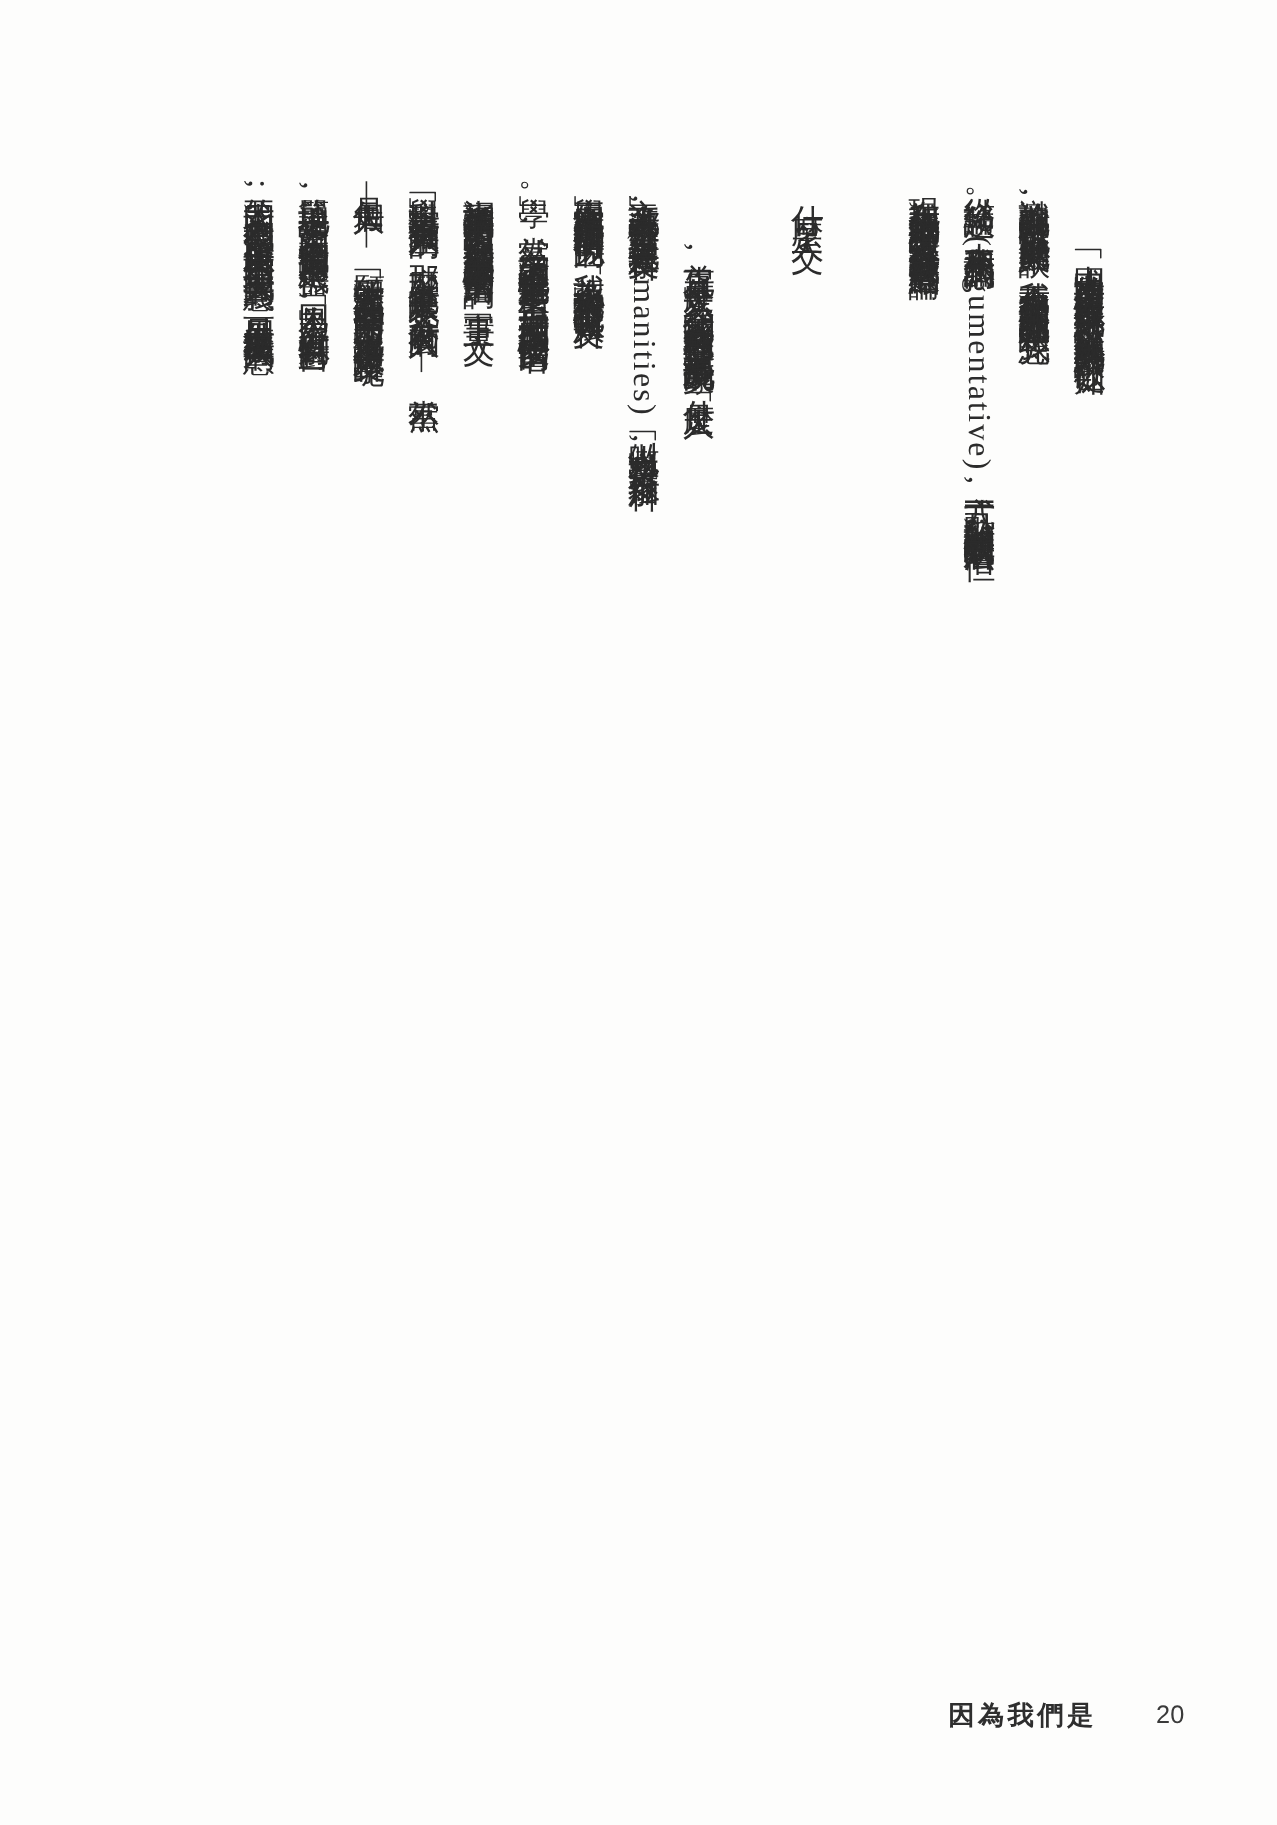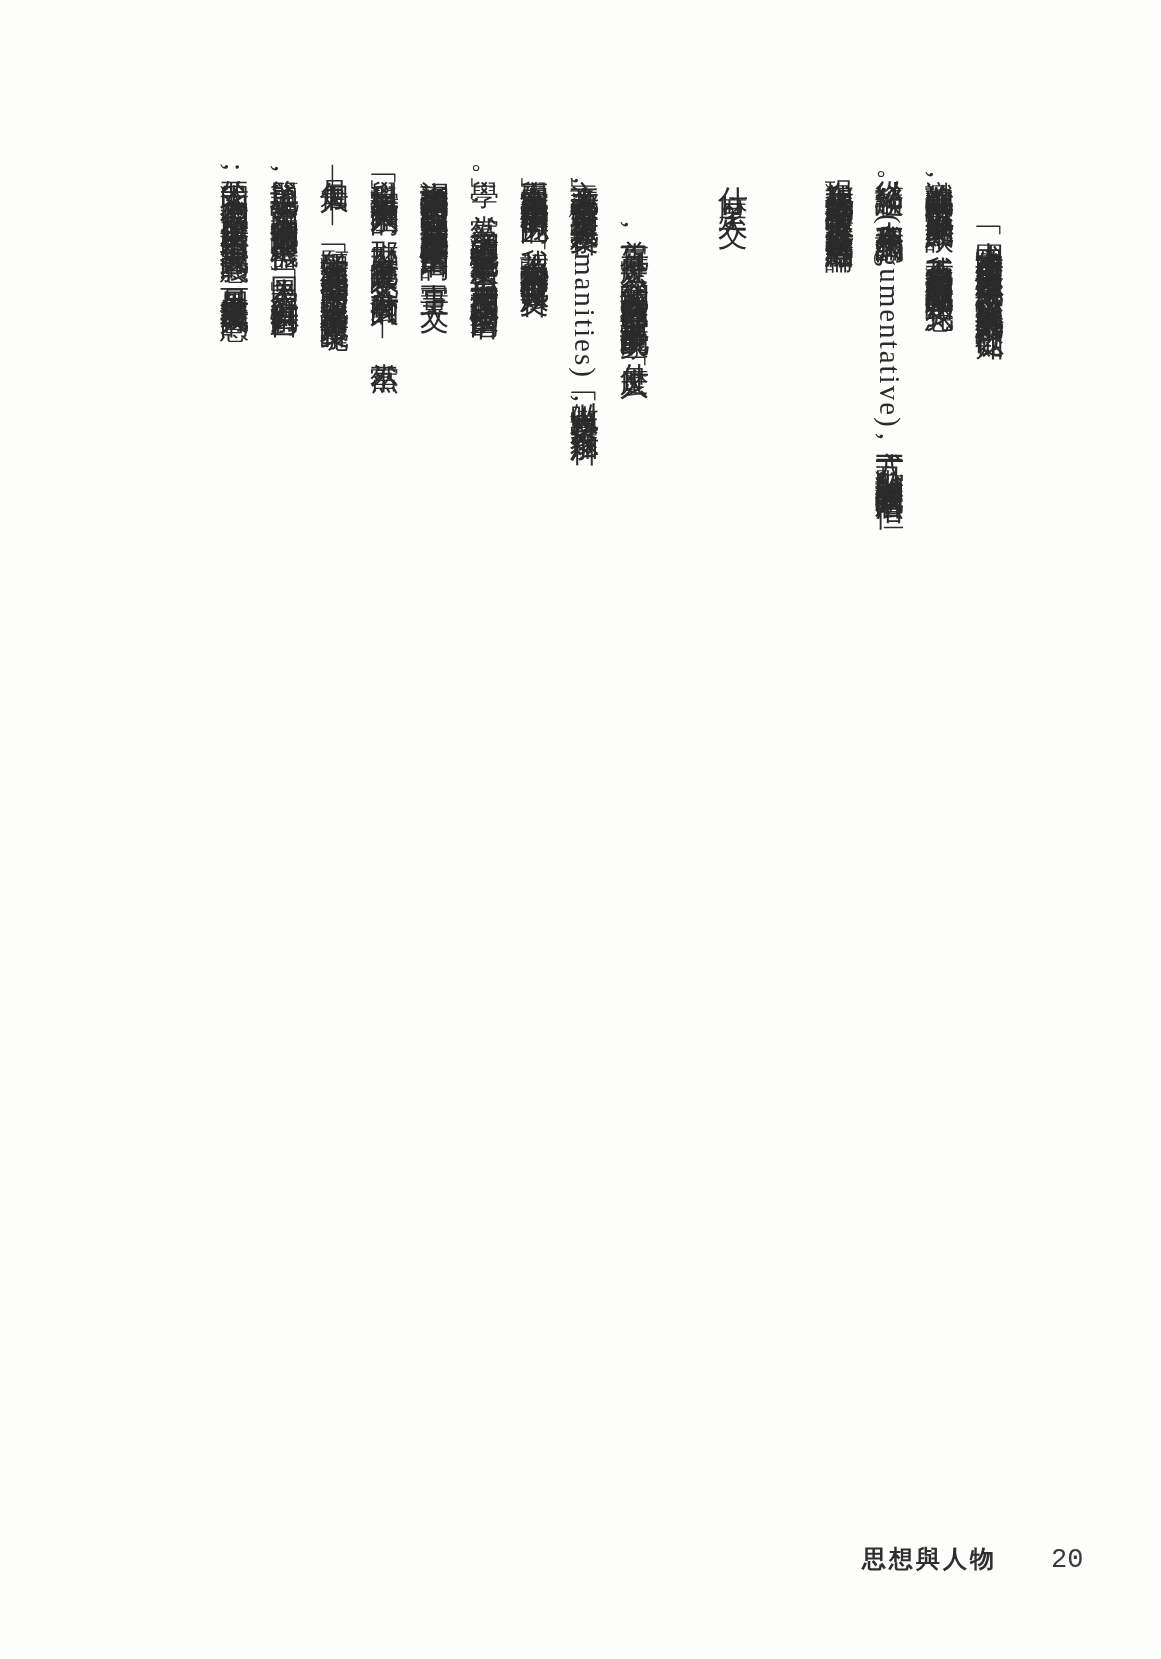--- a/index.html
+++ b/index.html
@@ -50,22 +50,22 @@
     left:862px;top:1543px;
     font-family:"Liberation Sans", sans-serif;
     font-weight:bold;
     font-size:24px;
     letter-spacing:3px;
     color:#2e2e2e;
   }
   .page-num{
     position:absolute;
     left:1051px;top:1545px;
-    font-family:Liberation Mono, monospace;
-    font-size:27px;
+    font-family:Liberation Sans, sans-serif;
+    font-size:23px;
     color:#3a3a3a;
   }
 </style>
 </head>
 <body>
 
 <div class="page">
 
   <div class="vcol c1 indent">「中國人文的重建」這個題目可以從很多觀點來談:可以從很籠統的觀點來談,可以從知</div>
   <div class="vcol c2">識論的觀點來談,也可以從歷史的觀點來談。我今天不想從艱深的知識論的觀點來談,我想先</div>
@@ -77,16 +77,16 @@
   <div class="vcol c5 indent">首先,什麼是「人文」?我們關於人文研究的種種,呈現著非常混亂的現象。什麼是「人</div>
   <div class="vcol c6">文」許多人都沒弄清楚,甚至有人把「人文學科」(humanities)叫做「人文科學」,好像不加「科</div>
   <div class="vcol c7">學」兩個字就不覺得這種學問值得研究似的。我認為「人文學科」絕對不能把它叫做「人文科</div>
   <div class="vcol c8">學」。當然,名詞上的纏繞也不一定就是那麼重要;但,如果我們可以使用一個比較恰當的名</div>
   <div class="vcol c9">詞來指謂我們所要指謂的東西,那麼我們就應該放棄那個比較不恰當的名詞。事實上,「人文</div>
   <div class="vcol c10">學科」與「科學」是有很大差別的。那麼,究竟什麼是「人文」呢?為什麼有的人——當然不</div>
   <div class="vcol c11">是每個人——願意研究「人文」裡面的一些學問,而不願把「人文學科」稱做「人文科學」呢?</div>
   <div class="vcol c12">簡單地說,答案如下:因為我們是「人」而不是「機器」。因為是「人」,所以有特別對自己</div>
   <div class="vcol c13">的要求;因為我們是人,所以要肯定人的價值,找尋人的意義。可是用什麼辦法來找尋人的意</div>
 
-  <div class="footer-title">思想與人物</div>
+  <div class="footer-title">因為我們是</div>
   <div class="page-num">20</div>
 
 </div>
 
 </body></html>

